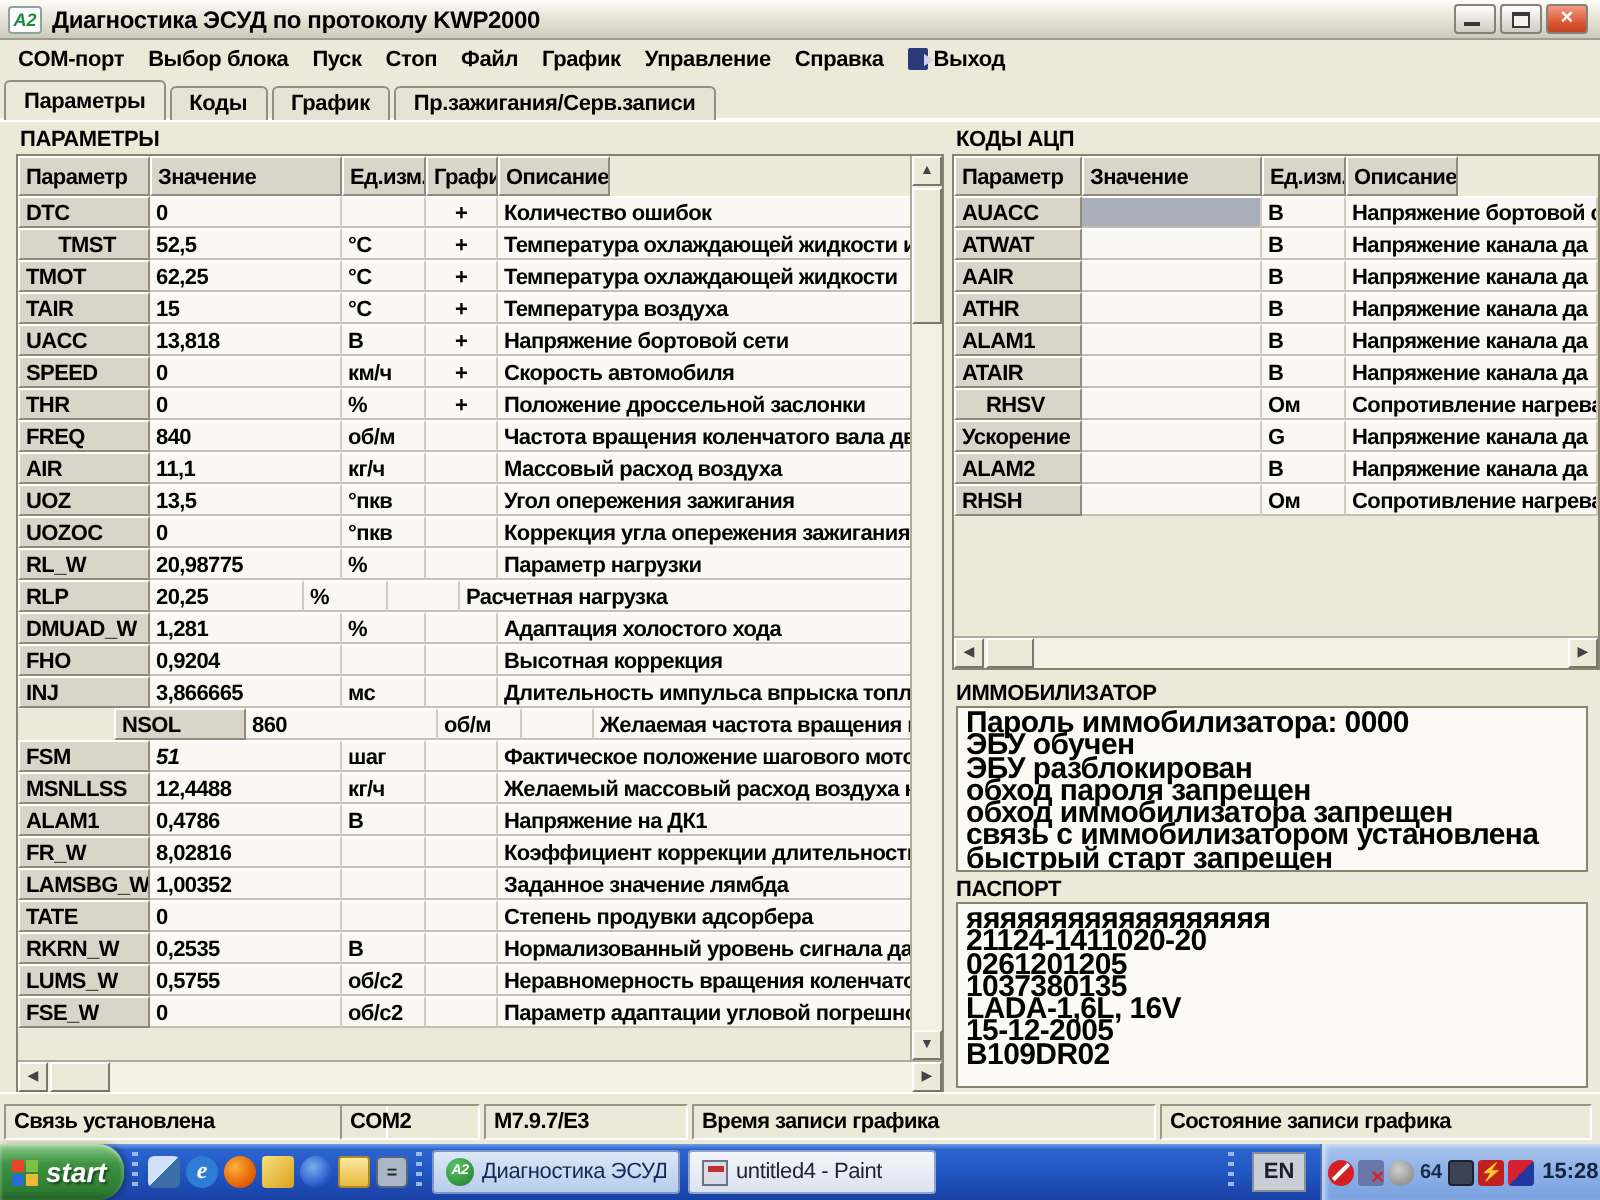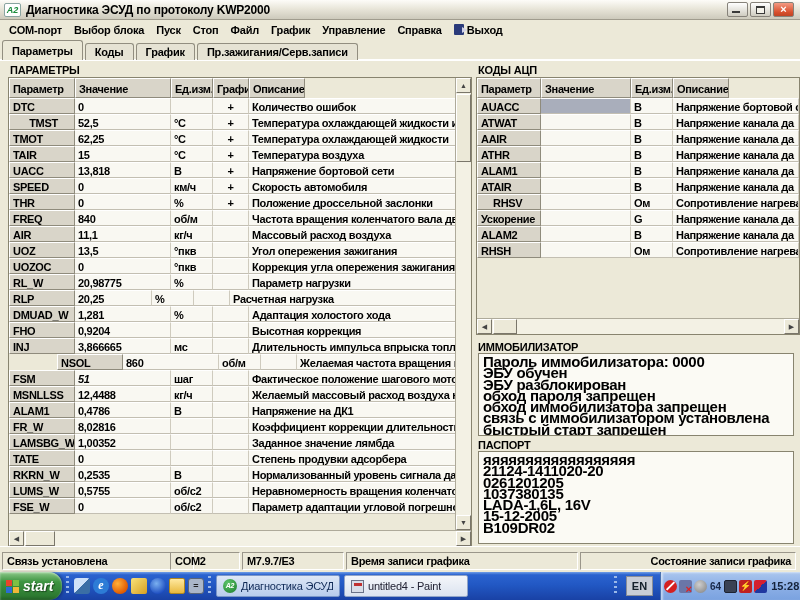--- a/index.html
+++ b/index.html
@@ -466,21 +466,21 @@
       <div class="tb-line">15-12-2005</div>
       <div class="tb-line">B109DR02</div>
     </div>
 </div>
 
 <div id="statusbar">
     <div class="spanel" style="left: 2px; width: 192px;">Связь установлена</div>
     <div class="spanel" style="left: 170px; width: 70px;">COM2</div>
     <div class="spanel" style="left: 242px; width: 102px;">M7.9.7/E3</div>
     <div class="spanel" style="left: 346px; width: 232px;">Время записи графика</div>
-    <div class="spanel" style="left: 580px; width: 216px; text-align: right;">Состояние записи графика</div>
+    <div class="spanel" style="left: 580px; width: 216px;">Состояние записи графика</div>
   </div>
 
 <div id="taskbar">
   <div id="startbtn">
     <span class="flag">
       <i style="background:#e8442c"></i>
         <i style="background:#7ec043"></i>
         <i style="background:#2a6cd4"></i>
         <i style="background:#f0b838"></i>
     </span>

